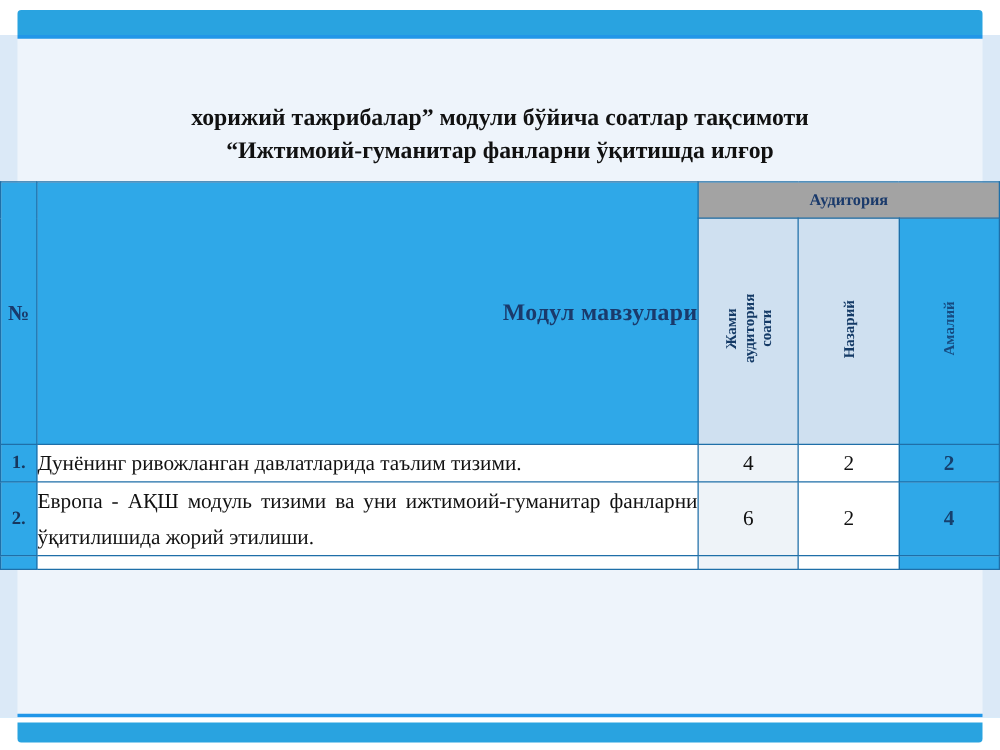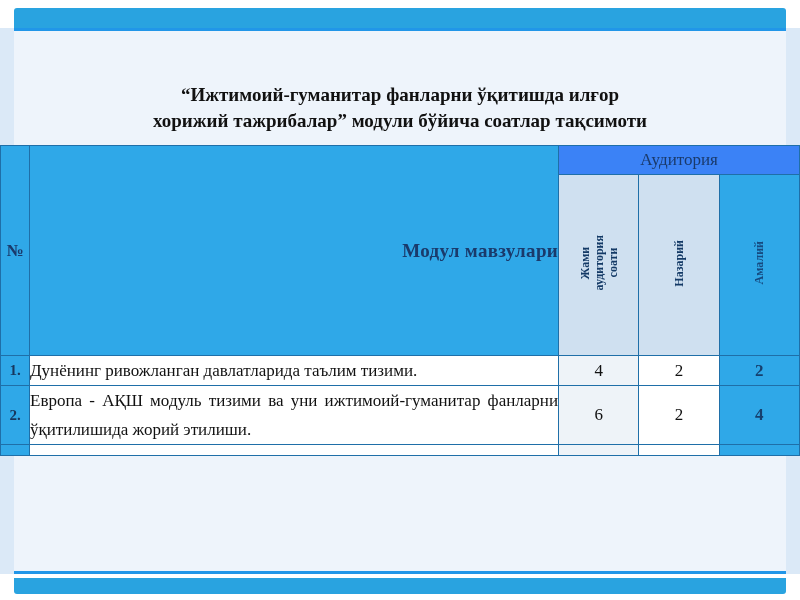--- a/index.html
+++ b/index.html
@@ -131,25 +131,25 @@
   .h-topic {
     width: 528px;
     background: #2fa8e8;
     color: #1a3a6b;
     font-weight: bold;
     text-align: right;
     font-size: 19px;
     letter-spacing: .3px;
   }
   .h-aud {
-    background: #3b82f6;
+    background: #a3a3a3;
     color: #1a3a6b;
-    font-weight: normal;
-    text-align: center;
-    font-size: 17px;
+    font-weight: bold;
+    text-align: center;
+    font-size: 13px;
     height: 28px;
   }
 
   .h-sub {
     background: #cfe0f0;
     color: #143a66;
     font-weight: bold;
     font-size: 12px;
     text-align: center;
     height: 180px;
@@ -228,22 +228,22 @@
 
   <div class="top-band">
     <div class="top-band-inner"></div>
   </div>
 
   <div class="bottom-band">
     <div class="bottom-band-inner"></div>
   </div>
 
   <div class="title-block">
+    <div>хорижий тажрибалар” модули бўйича соатлар тақсимоти</div>
     <div>“Ижтимоий-гуманитар фанларни  ўқитишда илғор</div>
-    <div>хорижий тажрибалар” модули бўйича соатлар тақсимоти</div>
   </div>
 
   <div class="table-wrap">
     <table class="sched">
       <tbody>
           <tr>
         <td class="h-num" rowspan="2">№</td>
         <td class="h-topic" rowspan="2">Модул мавзулари</td>
         <td class="h-aud" colspan="3">Аудитория</td>
       </tr>

